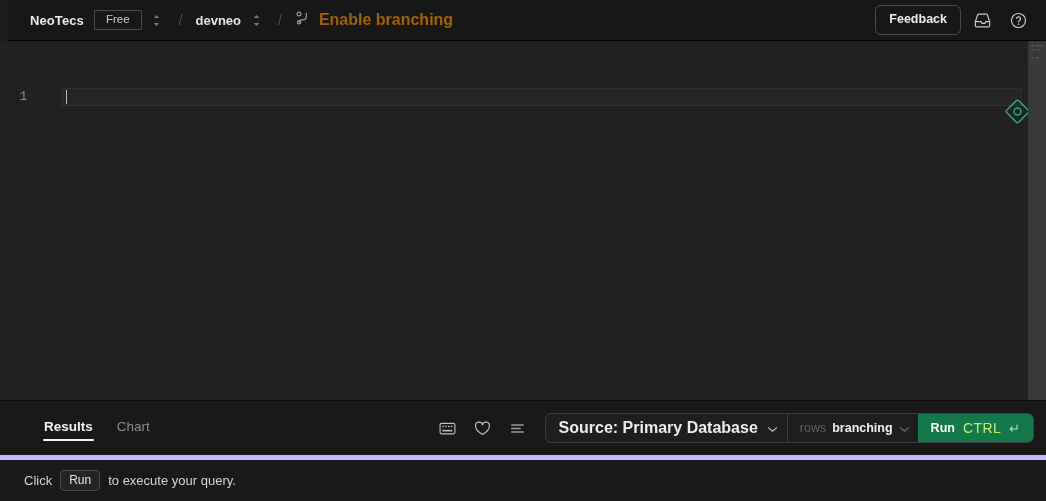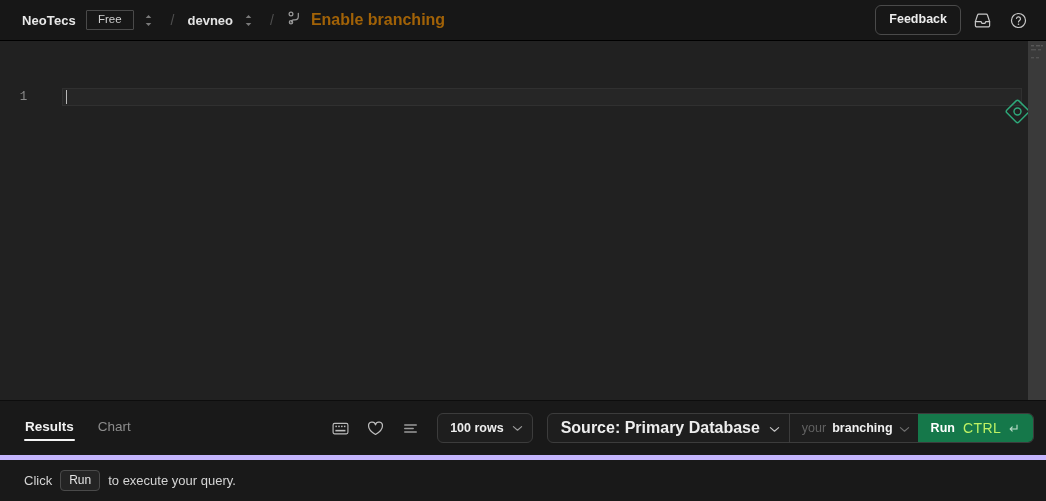--- a/index.html
+++ b/index.html
@@ -24,20 +24,21 @@
   
   .header {
     height: 41px;
     min-height: 41px;
     background: #171717;
     display: flex;
     align-items: center;
     padding: 0 13px 0 22px;
     border-bottom: 1px solid #000;
     position: relative;
+    margin-left: 8px;
   }
   .header-left {
     display: flex;
     align-items: center;
     flex: 1;
     min-width: 0;
   }
   .header-right {
     display: flex;
     gap: 3px;
@@ -206,20 +207,21 @@
     display: flex;
     flex-direction: column;
   }
   .toolbar {
     height: 54px;
     min-height: 54px;
     display: flex;
     align-items: center;
     padding: 0 12px 0 24px;
     position: relative;
+    margin-left: 19px;
   }
   .tabs {
     display: flex;
     align-items: flex-end;
     gap: 22px;
     height: 100%;
     padding-bottom: 0;
   }
   .tab {
     position: relative;
@@ -473,43 +475,35 @@
 
         <span class="tool-icon">
           <svg width="19" height="19" viewBox="0 0 20 20" fill="none">
             <rect x="3.2" y="5.6" width="13.6" height="1.5" rx="0.7" fill="#9a9a9a"></rect>
             <rect x="3.2" y="9.3" width="10.4" height="1.5" rx="0.7" fill="#9a9a9a"></rect>
             <rect x="3.2" y="13" width="13.6" height="1.5" rx="0.7" fill="#9a9a9a"></rect>
           </svg>
         </span>
       </div>
 
-      <div class="select-box rows-select">
-        <span>100 rows</span>
-        <span>
-          <svg width="11" height="7" viewBox="0 0 12 8" fill="none">
-            <path d="M1.3 1.8 L6 6 L10.7 1.8" stroke="#9e9e9e" stroke-width="1.3" stroke-linecap="round" stroke-linejoin="round"></path>
-          </svg>
-        </span>
-      </div>
 
       <div class="run-group">
         <div class="src-seg">
           <span>Source: Primary Database</span>
           <span>
             <svg width="11" height="7" viewBox="0 0 12 8" fill="none">
               <path d="M1.3 1.8 L6 6 L10.7 1.8" stroke="#c4c4c4" stroke-width="1.3" stroke-linecap="round" stroke-linejoin="round"></path>
             </svg>
           </span>
         </div>
 
         <div class="seg-div"></div>
 
         <div class="role-seg">
-          <span class="role-lbl">your</span>
+          <span class="role-lbl">rows</span>
           <span class="role-val">branching</span>
           <span>
             <svg width="11" height="7" viewBox="0 0 12 8" fill="none">
               <path d="M1.3 1.8 L6 6 L10.7 1.8" stroke="#6e6e6e" stroke-width="1.3" stroke-linecap="round" stroke-linejoin="round"></path>
             </svg>
           </span>
         </div>
 
         <div class="run-seg">
           <span class="run-txt">Run</span>

